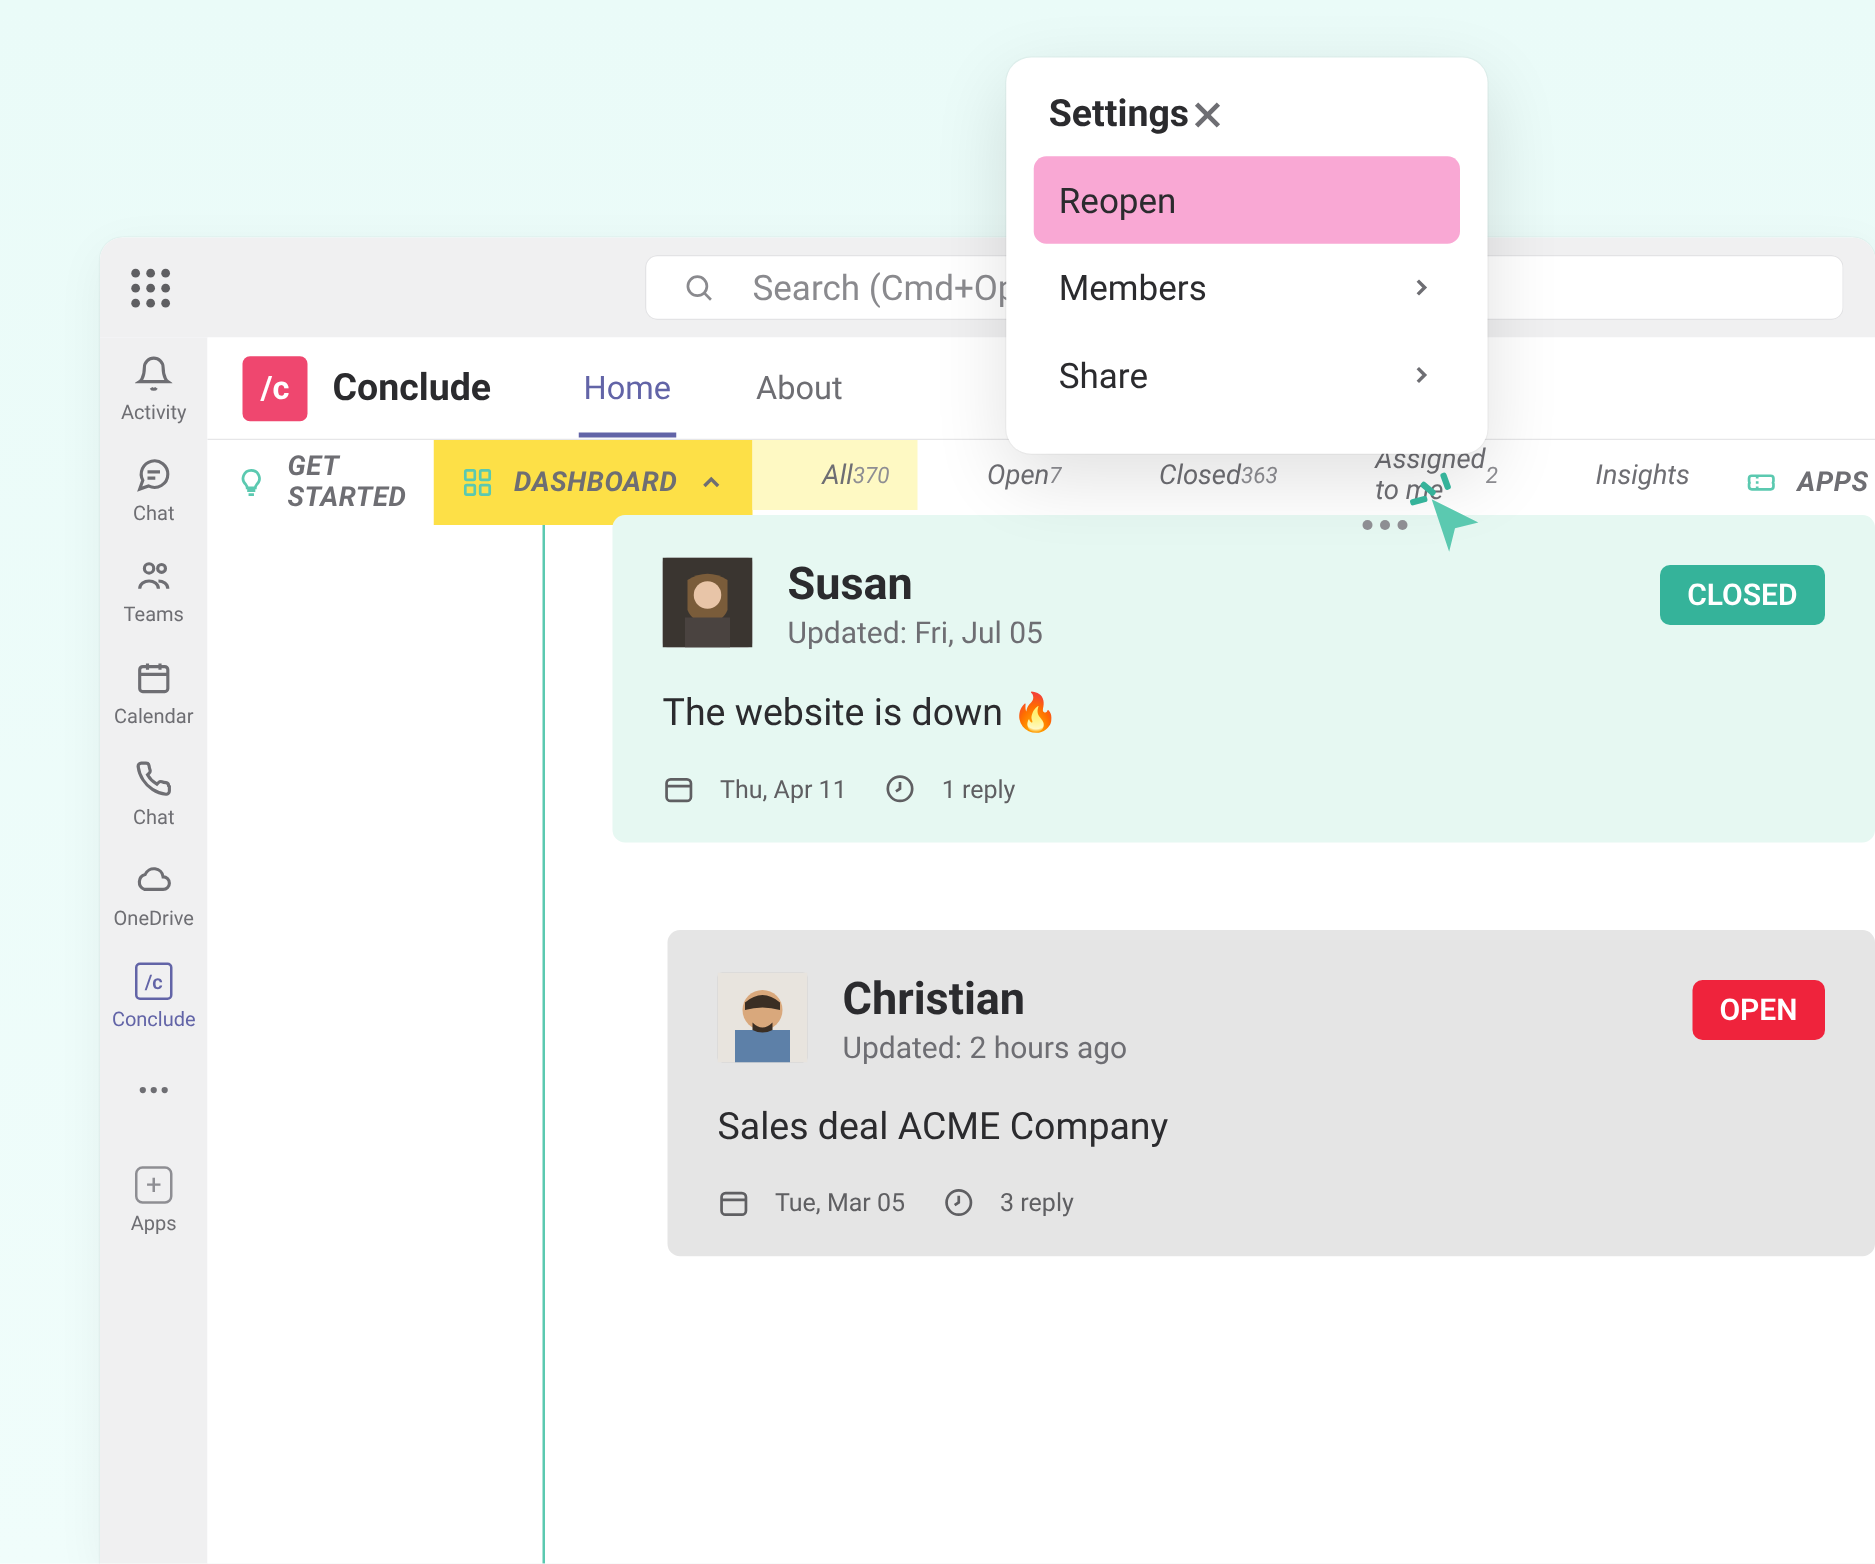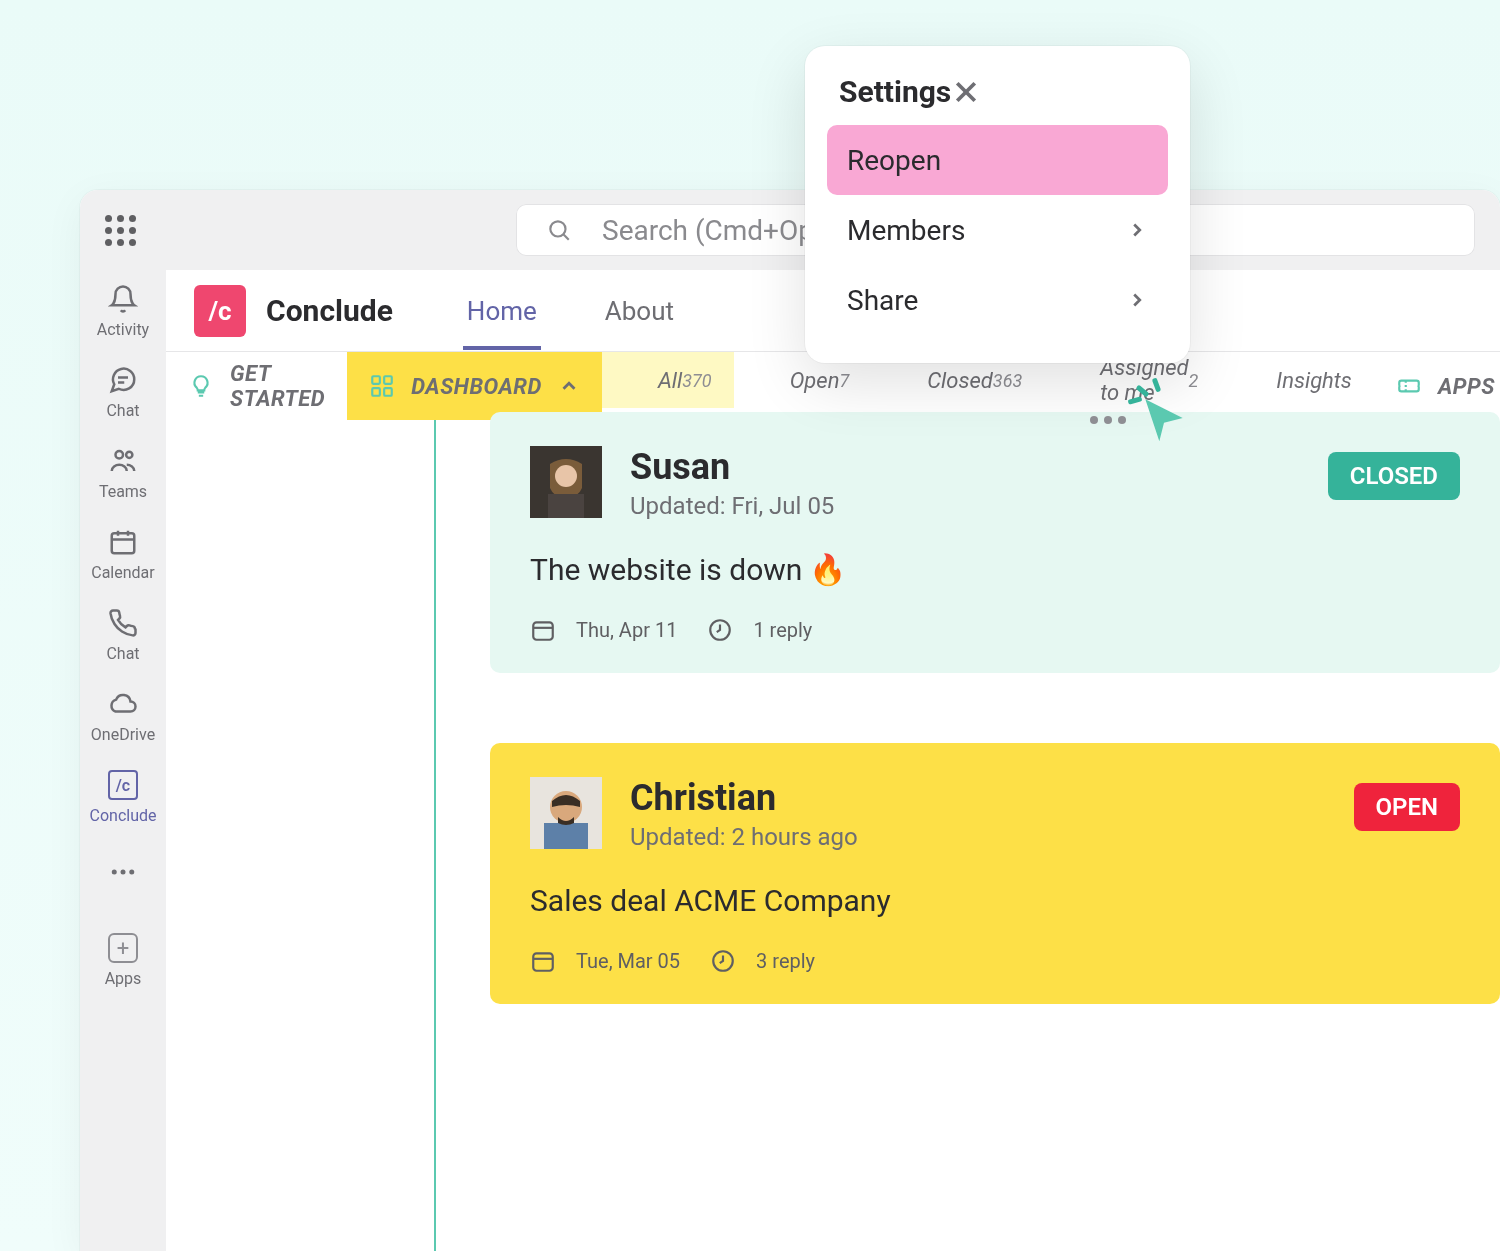--- a/index.html
+++ b/index.html
@@ -97,21 +97,21 @@
   .nav-item .count { font-size: 18px; color: #8e8e93; }
   .nav-icon { width: 26px; height: 26px; flex-shrink:0;}
 
   .feed { flex: 1; padding: 60px 0 0 54px; display:flex; flex-direction:column; gap: 70px;}
   .card {
     border-radius: 10px;
     padding: 34px 40px 30px 40px;
     position: relative;
   }
   .card.closed { background: #e6f8f2; }
-  .card.open-card { background: #fde047; }
+  .card.open-card { background: #e5e5e5; margin-left: 44px; }
   .card-head { display:flex; gap: 28px; align-items:flex-start; margin-bottom: 32px;}
   .avatar { width: 72px; height: 72px; border-radius: 4px; object-fit: cover; background:#ccc; display:block; flex-shrink:0;}
   .card-name { font-size: 36px; font-weight: 700; color: #2b2b2e; }
   .card-updated { font-size: 24px; color: #6e6e73; margin-top: 4px;}
   .status { position:absolute; top: 40px; right: 40px; padding: 10px 22px; border-radius: 8px; font-size: 24px; font-weight: 600; color:#fff;}
   .status.closed-s { background: #35b39a; }
   .status.open-s { background: #ef233c; }
   .card-body { font-size: 30px; color: #2b2b2e; margin-bottom: 30px;}
   .card-meta { display:flex; align-items:center; gap: 20px; font-size: 20px; color: #5f5f62;}
   .card-meta svg { width: 26px; height: 26px; }

